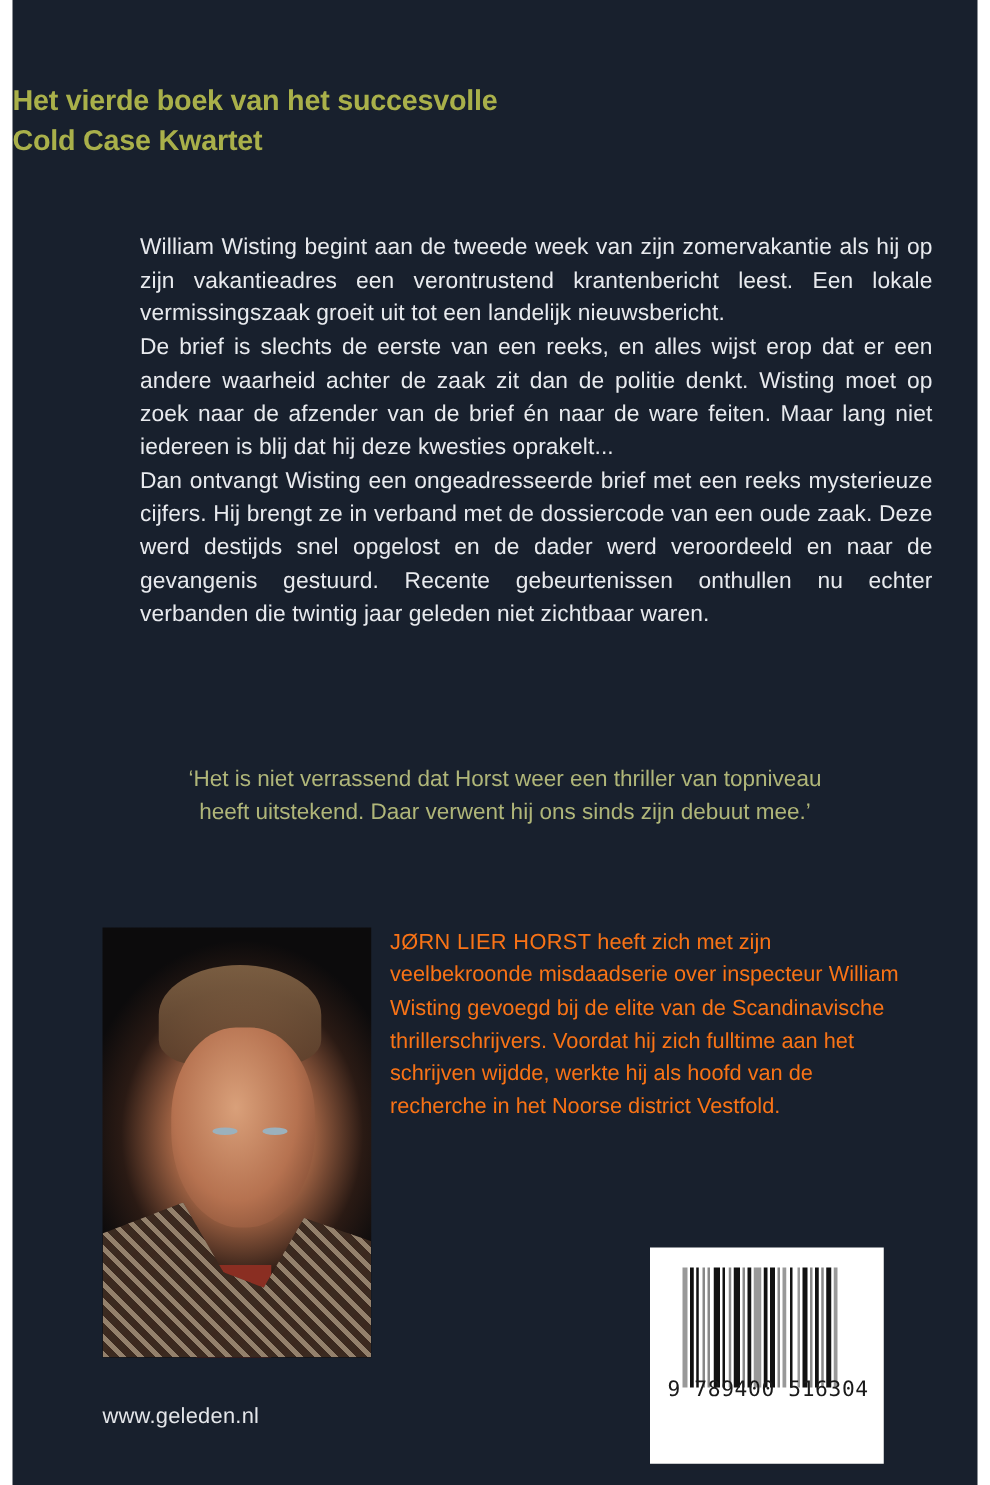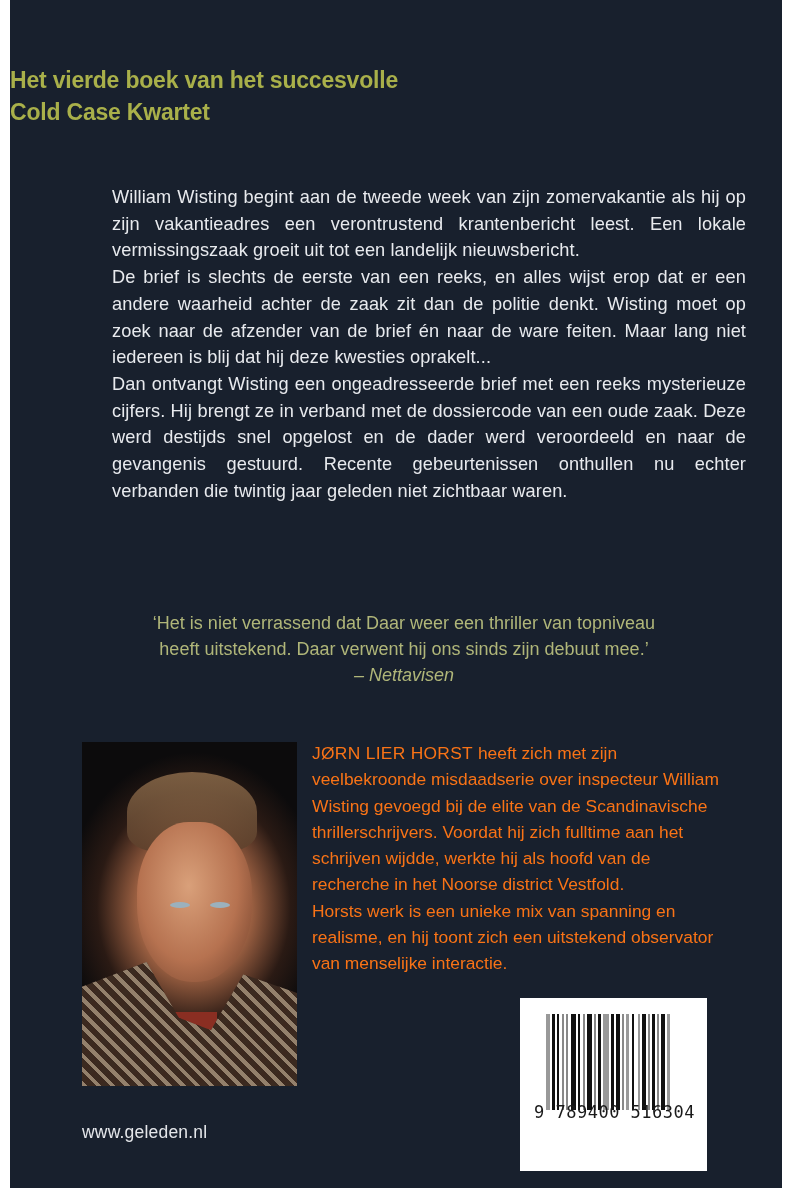--- a/index.html
+++ b/index.html
@@ -96,37 +96,35 @@
     <div>Cold Case Kwartet</div>
   </div>
 
   <div class="blurb">
     <p>William Wisting begint aan de tweede week van zijn zomervakantie als hij op zijn vakantieadres een verontrustend krantenbericht leest. Een lokale vermissingszaak groeit uit tot een landelijk nieuwsbericht.</p>
     <p>De brief is slechts de eerste van een reeks, en alles wijst erop dat er een andere waarheid achter de zaak zit dan de politie denkt. Wisting moet op zoek naar de afzender van de brief én naar de ware feiten. Maar lang niet iedereen is blij dat hij deze kwesties oprakelt...</p>
     <p>Dan ontvangt Wisting een ongeadresseerde brief met een reeks mysterieuze cijfers. Hij brengt ze in verband met de dossiercode van een oude zaak. Deze werd destijds snel opgelost en de dader werd veroordeeld en naar de gevangenis gestuurd. Recente gebeurtenissen onthullen nu echter verbanden die twintig jaar geleden niet zichtbaar waren.</p>
   </div>
 
   <div class="quote">
-    <div>‘Het is niet verrassend dat Daar weer een thriller van topniveau</div>
+    <div>‘Het is niet verrassend dat Horst weer een thriller van topniveau</div>
     <div>heeft uitstekend. Daar verwent hij ons sinds zijn debuut mee.’</div>
-    <div class="src">– Nettavisen</div>
   </div>
 
   <div class="photo" title="Portrait of Jørn Lier Horst">
     <div class="hair"></div>
     <div class="face"></div>
     <div class="eye" style="left:88px;"></div>
     <div class="eye" style="left:128px;"></div>
     <div class="shirt"></div>
     <div class="scarf"></div>
   </div>
 
   <div class="bio">
     <p><span class="name">JØRN LIER HORST</span><span> heeft zich met zijn veelbekroonde misdaadserie over inspecteur William Wisting gevoegd bij de elite van de Scandinavische thrillerschrijvers. Voordat hij zich fulltime aan het schrijven wijdde, werkte hij als hoofd van de recherche in het Noorse district Vestfold.</span></p>
-    <p>Horsts werk is een unieke mix van spanning en realisme, en hij toont zich een uitstekend observator van menselijke interactie.</p>
   </div>
 
   <div class="barcode-box">
     <div class="bars">
       <span style="width:4px;background:#999"></span>
         <span style="width:2px"></span>
       <span style="width:3px;background:#111"></span>
         <span style="width:2px"></span>
       <span style="width:2px;background:#111"></span>
         <span style="width:3px"></span>

